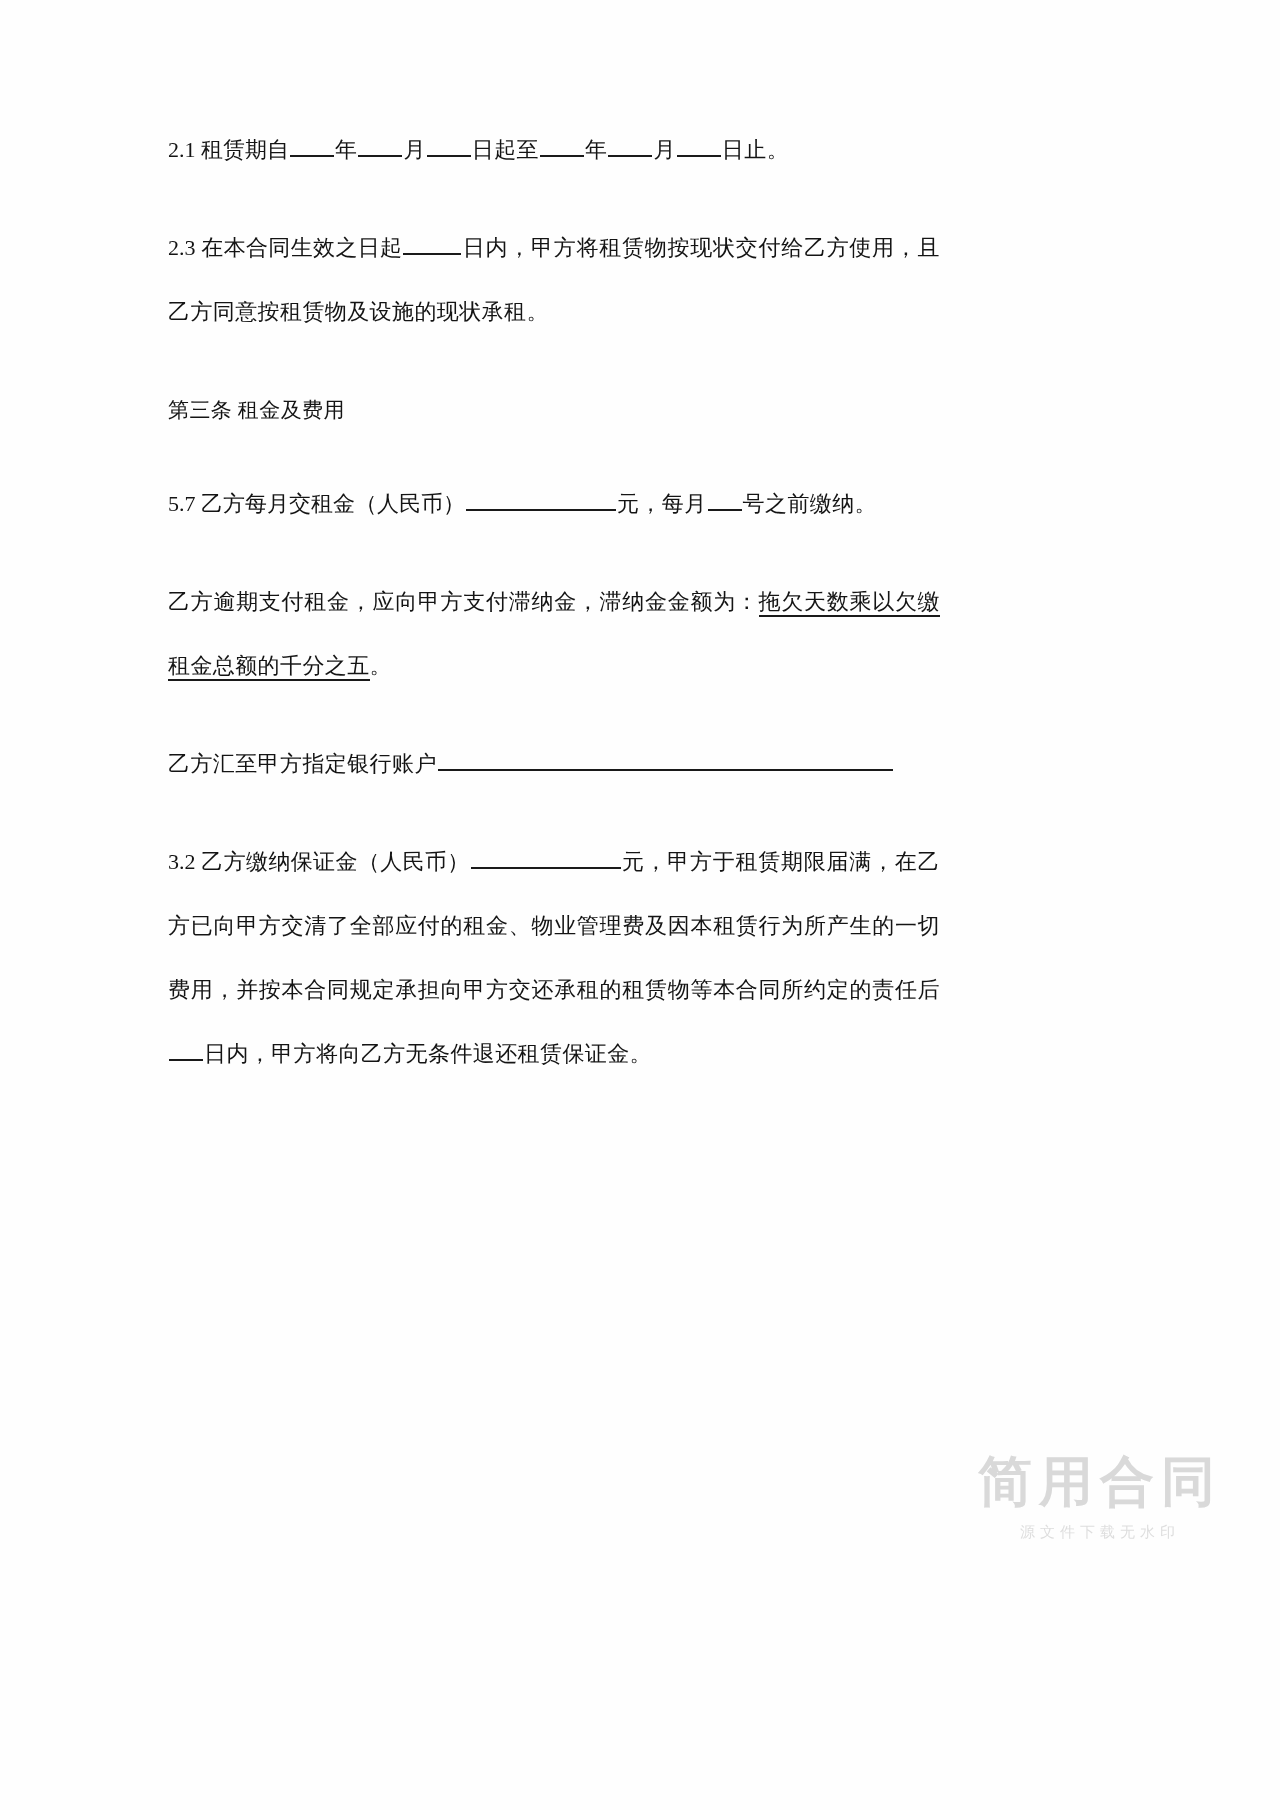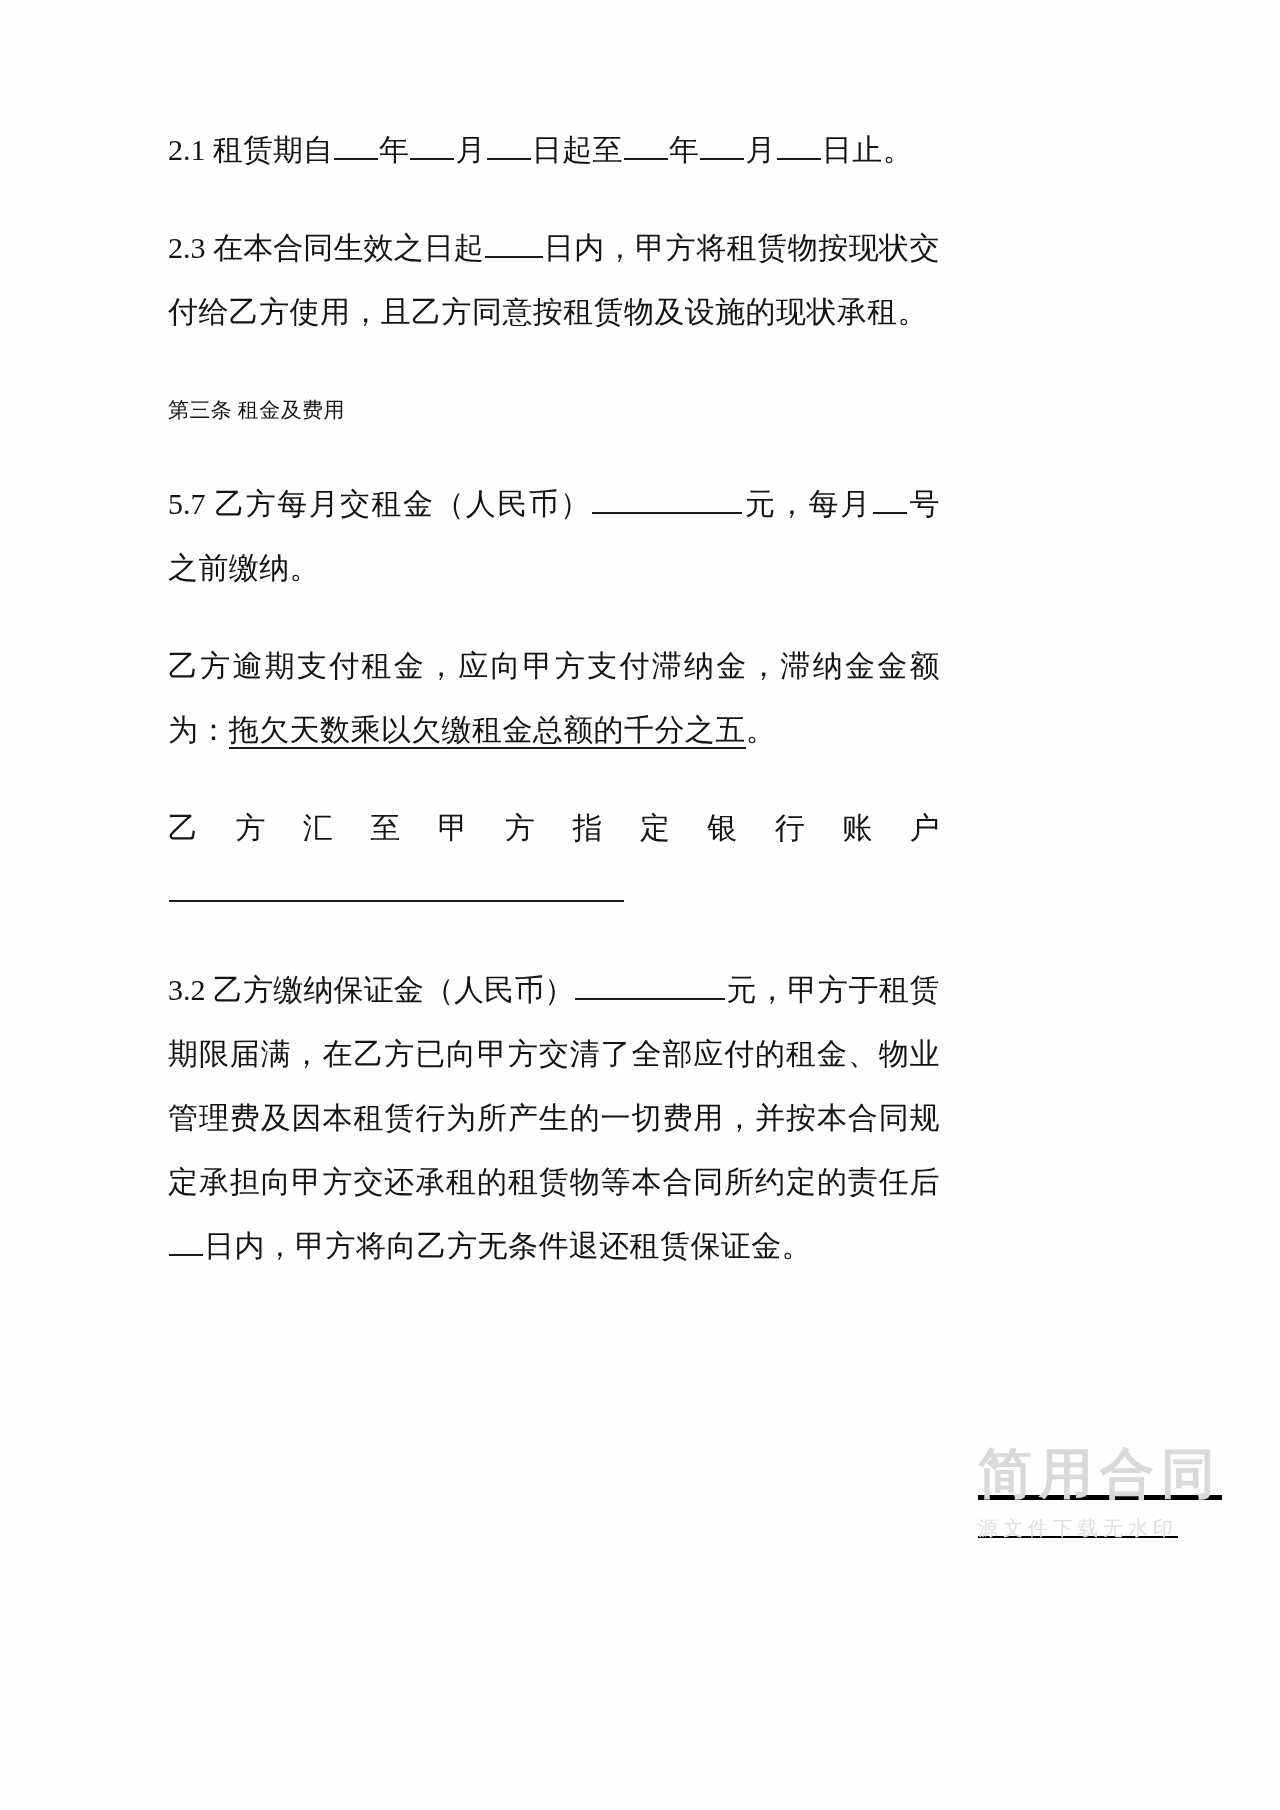--- a/index.html
+++ b/index.html
@@ -22,21 +22,21 @@
   }
 
   #doc-body {
     position: absolute;
     left: 168px;
     top: 118px;
     width: 772px;
   }
 
   .para {
-    font-size: 30px;
+    font-size: 22px;
     line-height: 64px;
     color: #141414;
     letter-spacing: 0.4px;
     text-align: justify;
     text-justify: inter-character;
     margin: 0 0 34px 0;
     font-family: "Liberation Serif", "DejaVu Serif", serif;
     font-weight: 400;
   }
 
@@ -70,37 +70,36 @@
     color: #141414;
     margin: 0 0 30px 0;
     letter-spacing: 0.4px;
   }
 
   
   #watermark {
     position: absolute;
     right: 58px;
     bottom: 268px;
-    text-align: left;
+    text-align: center;
     user-select: none;
     pointer-events: none;
-    text-decoration: underline;
   }
   #watermark .wm-main {
     font-family: "DejaVu Sans", sans-serif;
     font-size: 54px;
     font-weight: 700;
     letter-spacing: 7px;
     color: #d9d9d9;
     line-height: 1.05;
     white-space: nowrap;
   }
   #watermark .wm-sub {
     font-family: "DejaVu Sans", sans-serif;
-    font-size: 20px;
+    font-size: 15px;
     font-weight: 400;
     letter-spacing: 5px;
     color: #dedede;
     margin-top: 12px;
     white-space: nowrap;
   }
 </style>
 </head>
 <body>
 

